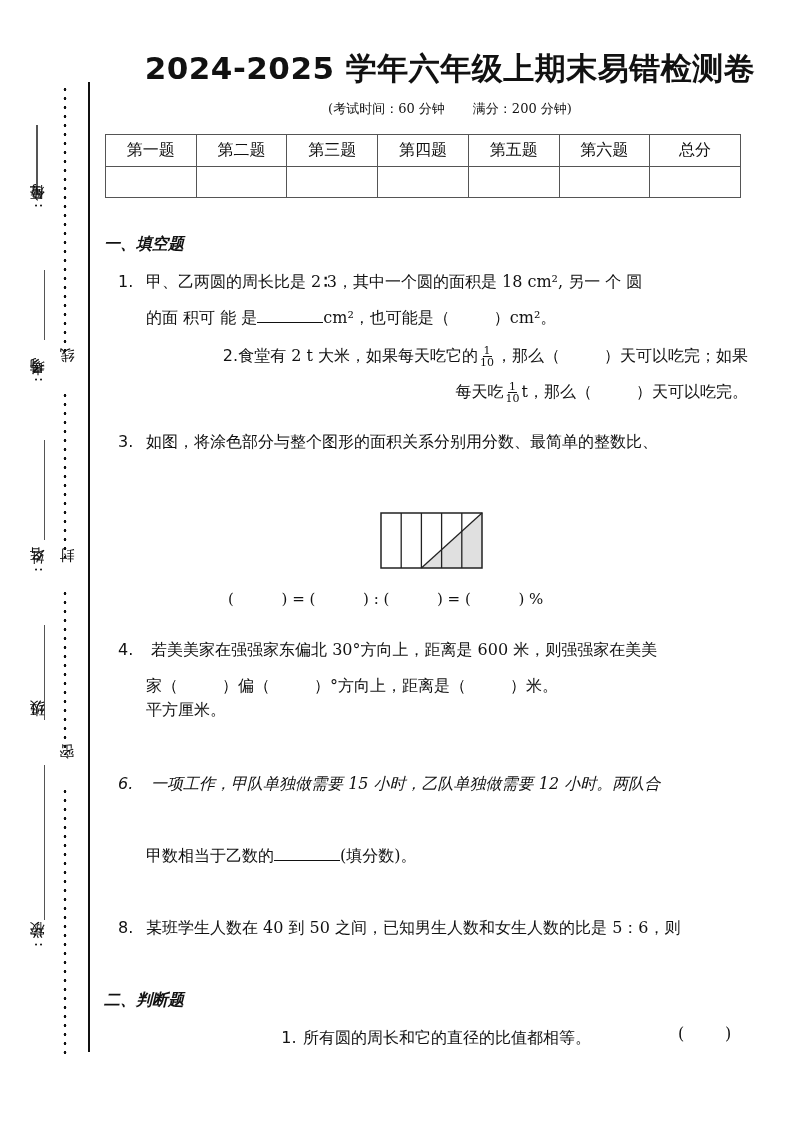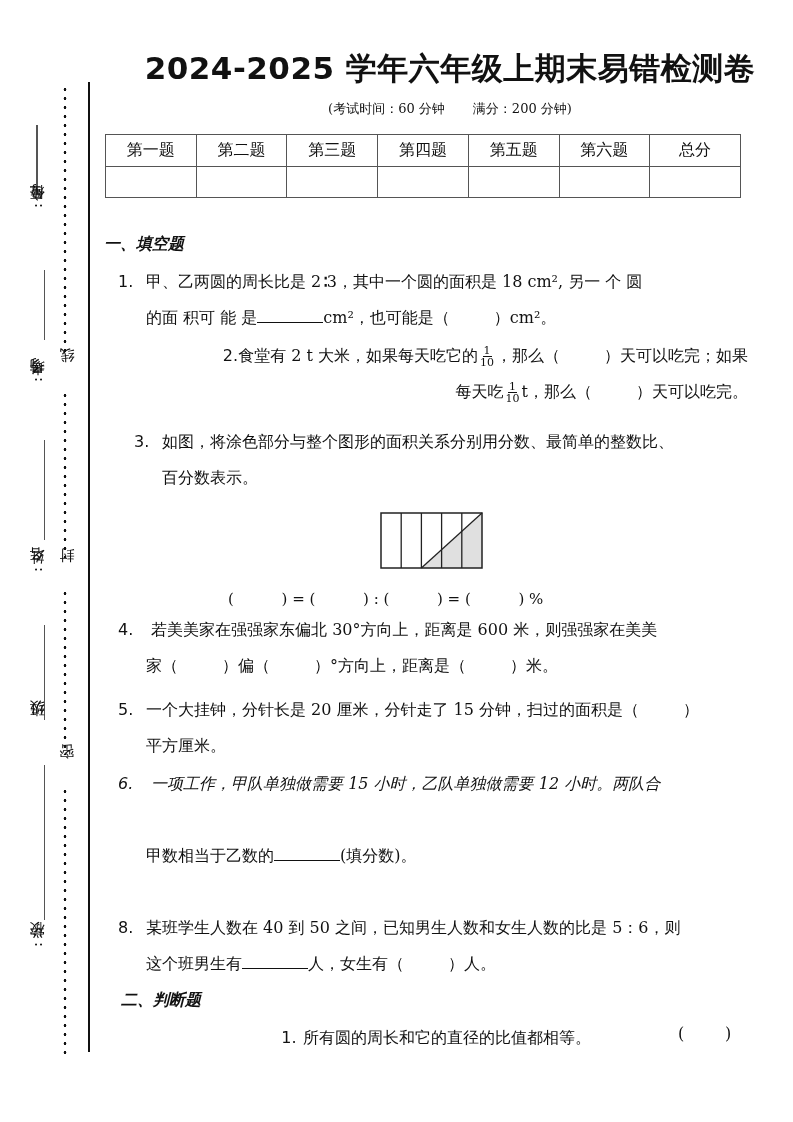--- a/index.html
+++ b/index.html
@@ -124,58 +124,55 @@
   <div><span class="num">2.</span><span>食堂有 2 t 大米，如果每天吃它的</span><span class="frac">
         <span class="n">1</span>
         <span>10</span>
       </span><span>，那么（</span><span class="paren-gap"></span><span>）天可以吃完；如果</span></div>
   <div class="indent"><span>每天吃</span><span class="frac">
         <span class="n">1</span>
         <span>10</span>
       </span><span>t，那么（</span><span class="paren-gap"></span><span>）天可以吃完。</span></div>
 </div>
 
-<div class="q" style="top:424px;margin-left:16px;">
+<div class="q" style="top:424px;">
   <div><span class="num">3.</span><span>如图，将涂色部分与整个图形的面积关系分别用分数、最简单的整数比、</span></div>
-  <div class="indent">百分数表示。</div>
 </div>
 
 <div class="figure">
   <svg width="104" height="58" viewBox="0 0 104 58">
     <polygon points="42,56 102,2 102,56" fill="#e0e0e0"></polygon>
     <rect x="1" y="1" width="101" height="55" fill="none" stroke="#222" stroke-width="1.5"></rect>
     <line x1="21.2" y1="1" x2="21.2" y2="56" stroke="#222" stroke-width="1.3"></line>
     <line x1="41.4" y1="1" x2="41.4" y2="56" stroke="#222" stroke-width="1.3"></line>
     <line x1="61.6" y1="1" x2="61.6" y2="56" stroke="#222" stroke-width="1.3"></line>
     <line x1="81.8" y1="1" x2="81.8" y2="56" stroke="#222" stroke-width="1.3"></line>
     <line x1="41.4" y1="56" x2="102" y2="1" stroke="#222" stroke-width="1.3"></line>
   </svg>
 </div>
 <div class="answer-row">(          ) = (          ) : (          ) = (          ) %</div>
 
-<div class="q" style="top:612px;">
+<div class="q" style="top:632px;">
   <div><span class="num">4.</span><span> 若美美家在强强家东偏北 30°方向上，距离是 600 米，则强强家在美美</span></div>
   <div class="indent"><span>家（</span><span class="paren-gap"></span><span>）偏（</span><span class="paren-gap"></span><span>）°方向上，距离是（</span><span class="paren-gap"></span><span>）米。</span></div>
 </div>
 
 <div class="q" style="top:692px;">
-  <div><span class="num">5.</span><span>一个大挂钟，分针长是 20 厘米，分针走了 15 分钟，扫过的面积是（</span><span class="paren-gap"></span><span>）</span></div>
   <div class="indent">平方厘米。</div>
 </div>
 
 <div class="q" style="top:766px;font-style:italic;">
   <div><span class="num">6.</span><span> 一项工作，甲队单独做需要 15 小时，乙队单独做需要 12 小时。两队合</span></div>
 </div>
 
 <div class="q" style="top:838px;">
   <div class="indent"><span>甲数相当于乙数的</span><span class="blank-line"></span><span>(填分数)。</span></div>
 </div>
 
 <div class="q" style="top:910px;">
   <div><span class="num">8.</span><span>某班学生人数在 40 到 50 之间，已知男生人数和女生人数的比是 5：6，则</span></div>
-  <div class="indent"><span>这个班男生有</span><span class="blank-line"></span><span>人，女生有（</span><span class="paren-gap"></span><span>）人。</span></div>
 </div>
 
-<div class="section" style="top:990px;margin-left:17px;">二、判断题</div>
+<div class="section" style="top:990px;">二、判断题</div>
 <div class="q" style="top:1020px;text-align:center;">
   <div><span class="num">1.</span><span>所有圆的周长和它的直径的比值都相等。</span></div>
 </div>
 <div class="judge-paren">(        )</div>
 
 </body></html>

